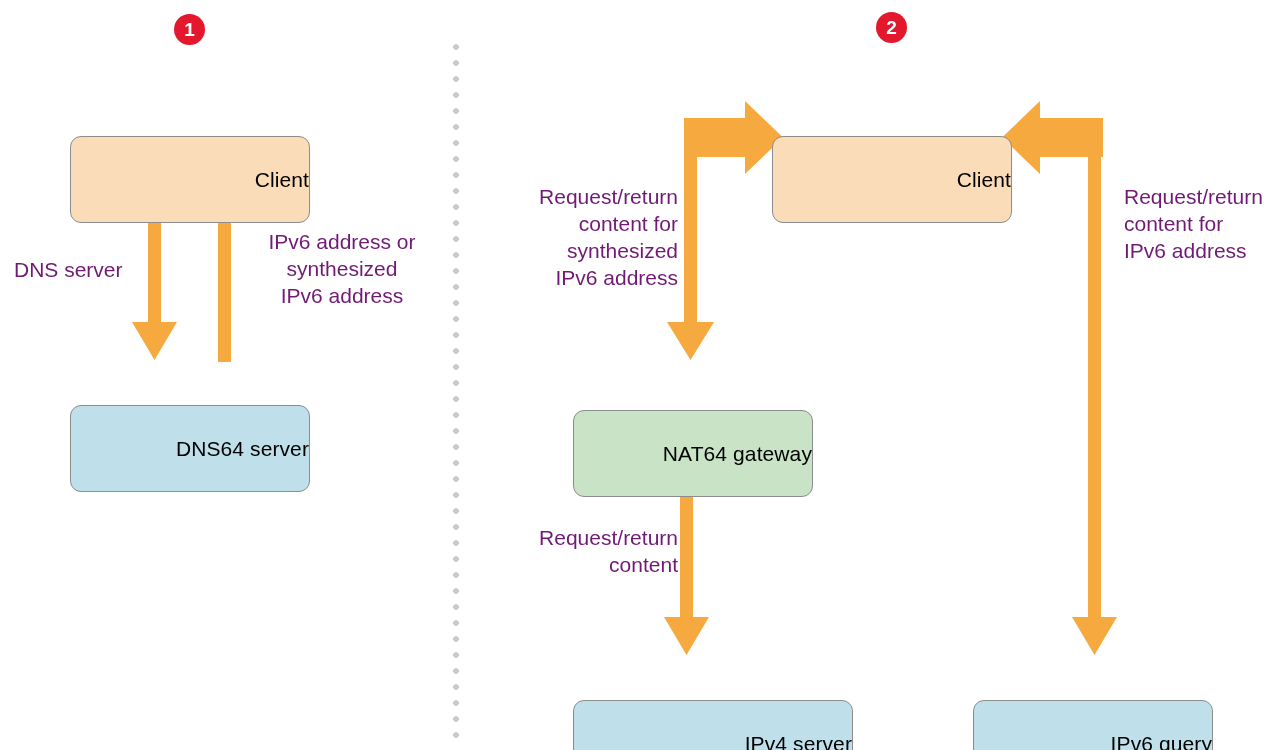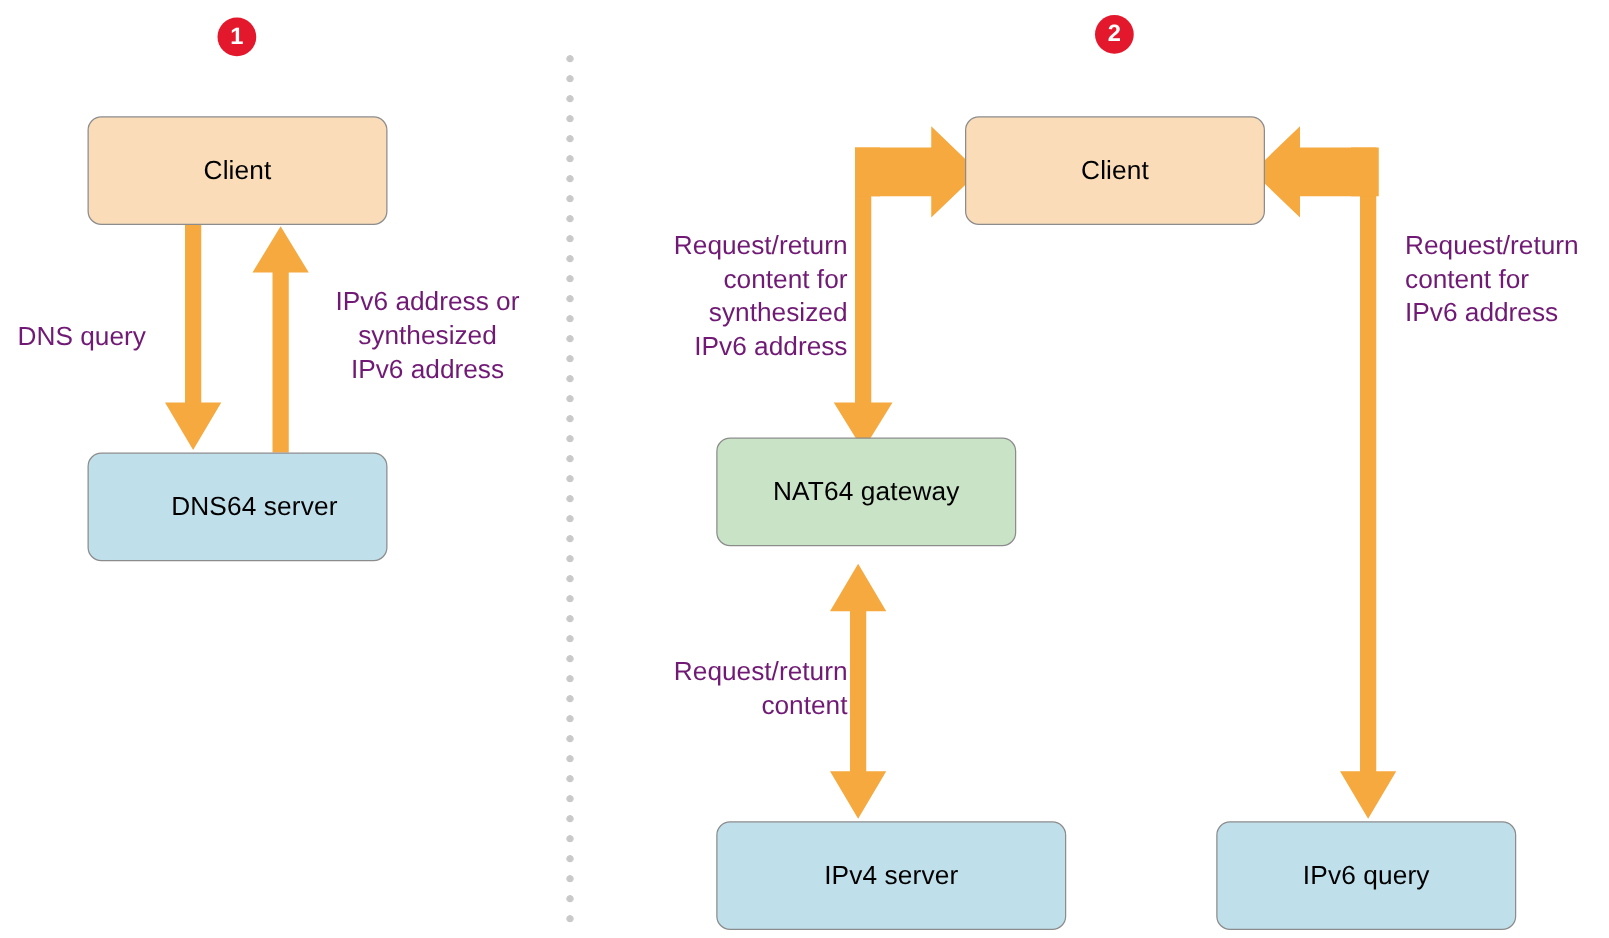--- a/index.html
+++ b/index.html
@@ -11,26 +11,27 @@
     -webkit-font-smoothing:antialiased;
   }
   #stage{position:relative;width:1287px;height:750px;overflow:hidden;background:#fff;}
 
   
   .node{
     position:absolute;
     box-sizing:border-box;
     border:1.4px solid #8c8c8c;
     border-radius:11px;
-    display:flex;align-items:center;justify-content:center;
+    display:flex;align-items:center;justify-content:flex-end;
     font-size:21px;
     line-height:1.2;
     color:#000;
     letter-spacing:0.1px;
     z-index:3;
+    margin-top:43px;
   }
   .node.orange{background:#fadcb9;}
   .node.blue{background:#bfdfeb;}
   .node.green{background:#c9e3c7;}
 
   
   .badge{
     position:absolute;
     width:31px;height:31px;border-radius:50%;
     background:#e4182c;
@@ -116,31 +117,31 @@
   <div class="badge" style="left:876px;top:12px;">2</div>
 
   <div class="node orange" style="left:70px;top:93px;width:240px;height:87px;">
     <span>Client</span>
   </div>
 
   <div class="node blue" style="left:70px;top:362px;width:240px;height:87px;padding-left:27px;">
     <span>DNS64 server</span>
   </div>
 
-  <div class="label l" style="left:14px;top:256px;width:125px;">DNS query</div>
+  <div class="label l" style="left:14px;top:256px;width:125px;">DNS server</div>
 
   <div class="label l" style="left:247px;top:228px;width:190px;text-align:center;">IPv6 address or
 synthesized
 IPv6 address</div>
 
   <div class="node orange" style="left:772px;top:93px;width:240px;height:87px;">
     <span>Client</span>
   </div>
 
-  <div class="node green" style="left:573px;top:350px;width:240px;height:87px;">
+  <div class="node green" style="left:573px;top:367px;width:240px;height:87px;">
     <span>NAT64 gateway</span>
   </div>
 
   <div class="node blue" style="left:573px;top:657px;width:280px;height:87px;">
     <span>IPv4 server</span>
   </div>
 
   <div class="node blue" style="left:973px;top:657px;width:240px;height:87px;">
     <span>IPv6 query</span>
   </div>

